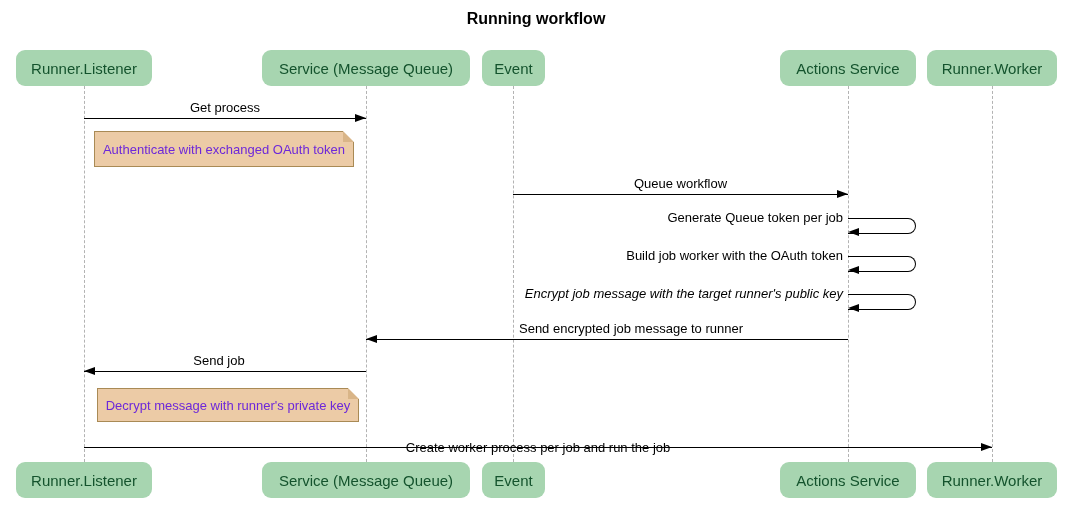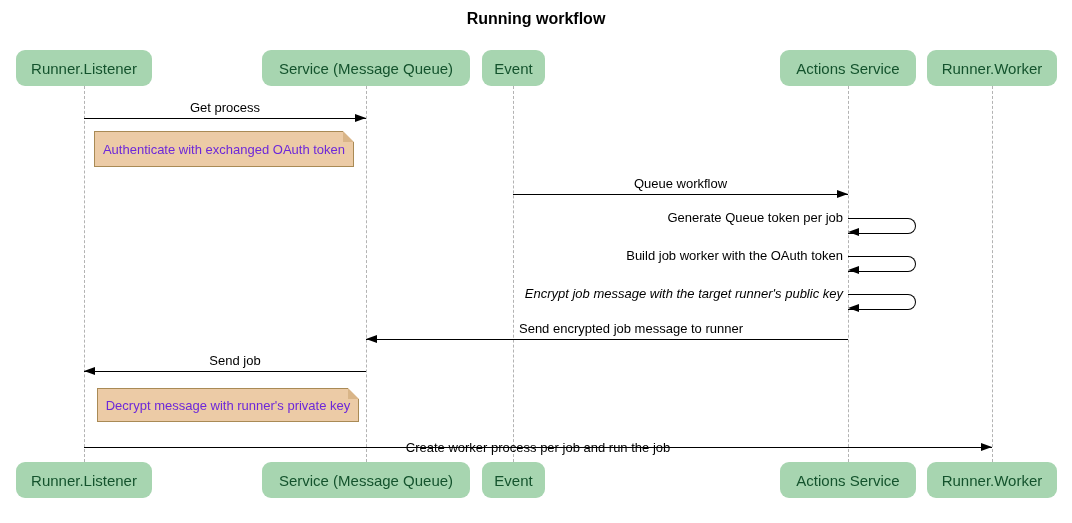--- a/index.html
+++ b/index.html
@@ -115,21 +115,21 @@
       <div class="arrowhead left" style="left: 848px; top: 266px;"></div>
       <div class="msg-label right-anchored" style="left: 843px; top: 248px;">Build job worker with the OAuth token</div>
       <div class="self-loop" style="left: 848px; top: 294px; width: 67px; height: 14px;"></div>
       <div class="arrowhead left" style="left: 848px; top: 304px;"></div>
       <div class="msg-label right-anchored" style="left: 843px; top: 286px; font-style: italic;">Encrypt job message with the target runner's public key</div>
       <div class="msg-line" style="left: 366px; top: 339px; width: 482px;"></div>
       <div class="arrowhead left" style="left: 366px; top: 335px;"></div>
       <div class="msg-label centered" style="left: 607px; top: 321px; margin-left: 24px;">Send encrypted job message to runner</div>
       <div class="msg-line" style="left: 84px; top: 371px; width: 282px;"></div>
       <div class="arrowhead left" style="left: 84px; top: 367px;"></div>
-      <div class="msg-label centered" style="left: 235px; top: 353px;">Send job</div>
+      <div class="msg-label centered" style="left: 219px; top: 353px;">Send job</div>
       <div class="note" style="left: 97px; top: 388px; width: 260px; height: 32px;">
         <span>Decrypt message with runner's private key</span>
       </div>
       <div class="msg-line" style="left: 84px; top: 447px; width: 908px;"></div>
       <div class="arrowhead right" style="left: 981px; top: 443px;"></div>
       <div class="msg-label centered" style="left: 538px; top: 440px;">Create worker process per job and run the job</div>
     </div>
 </div>
 
 </body></html>

